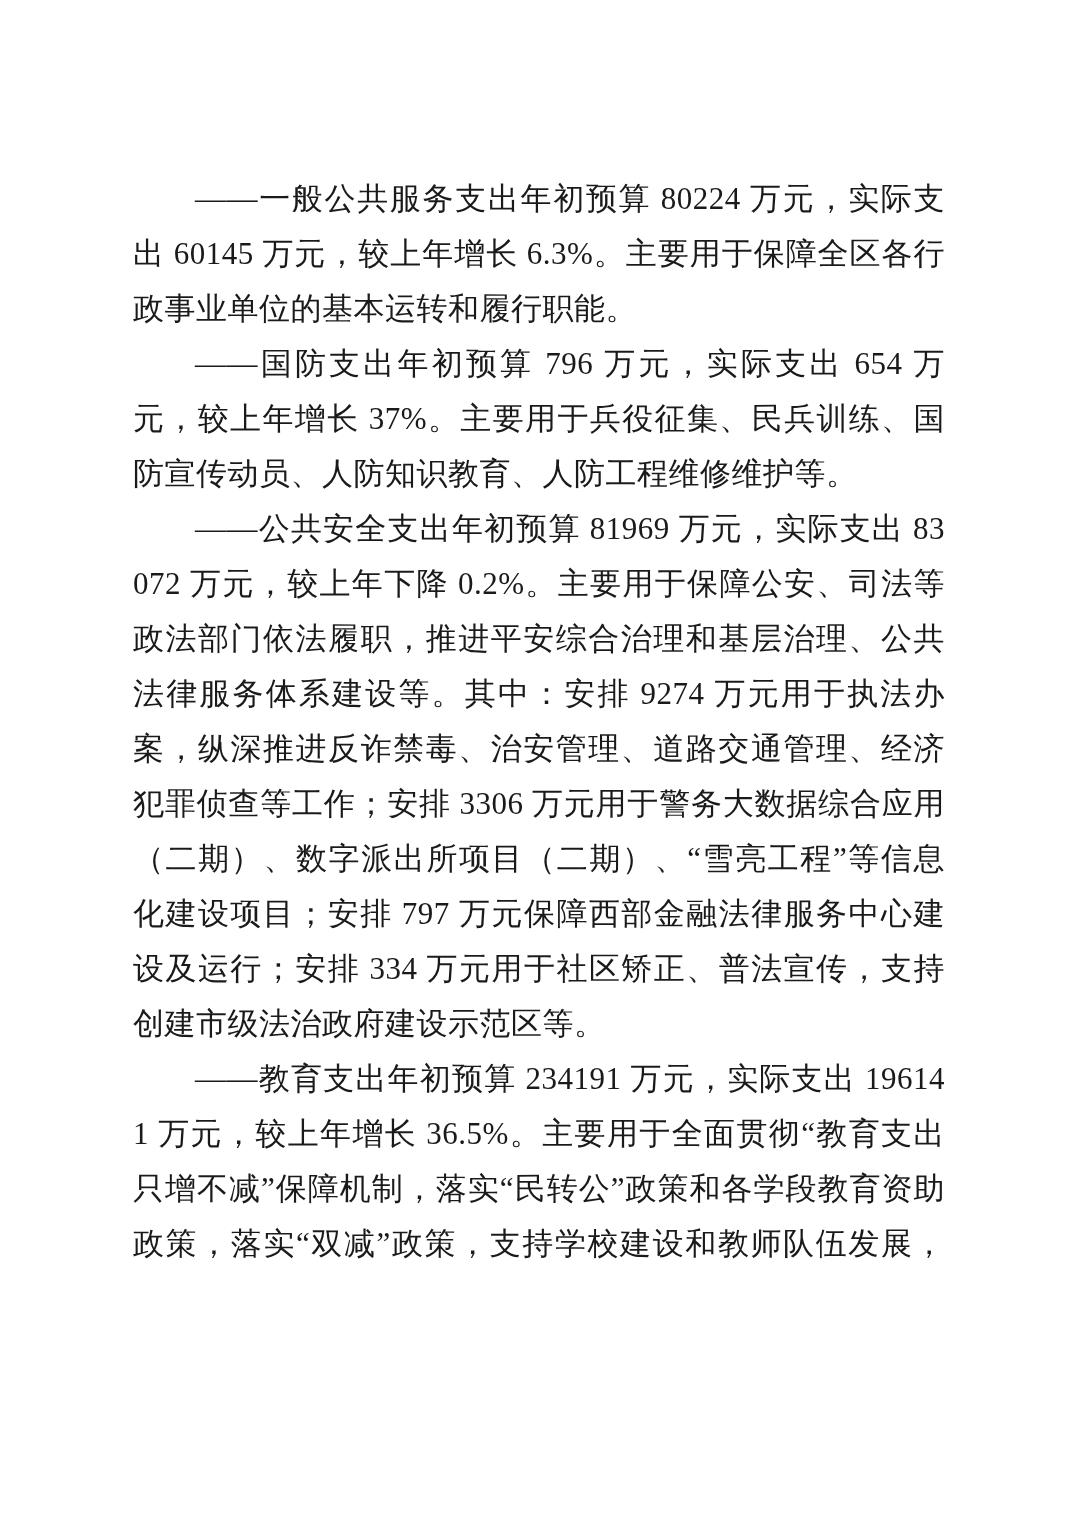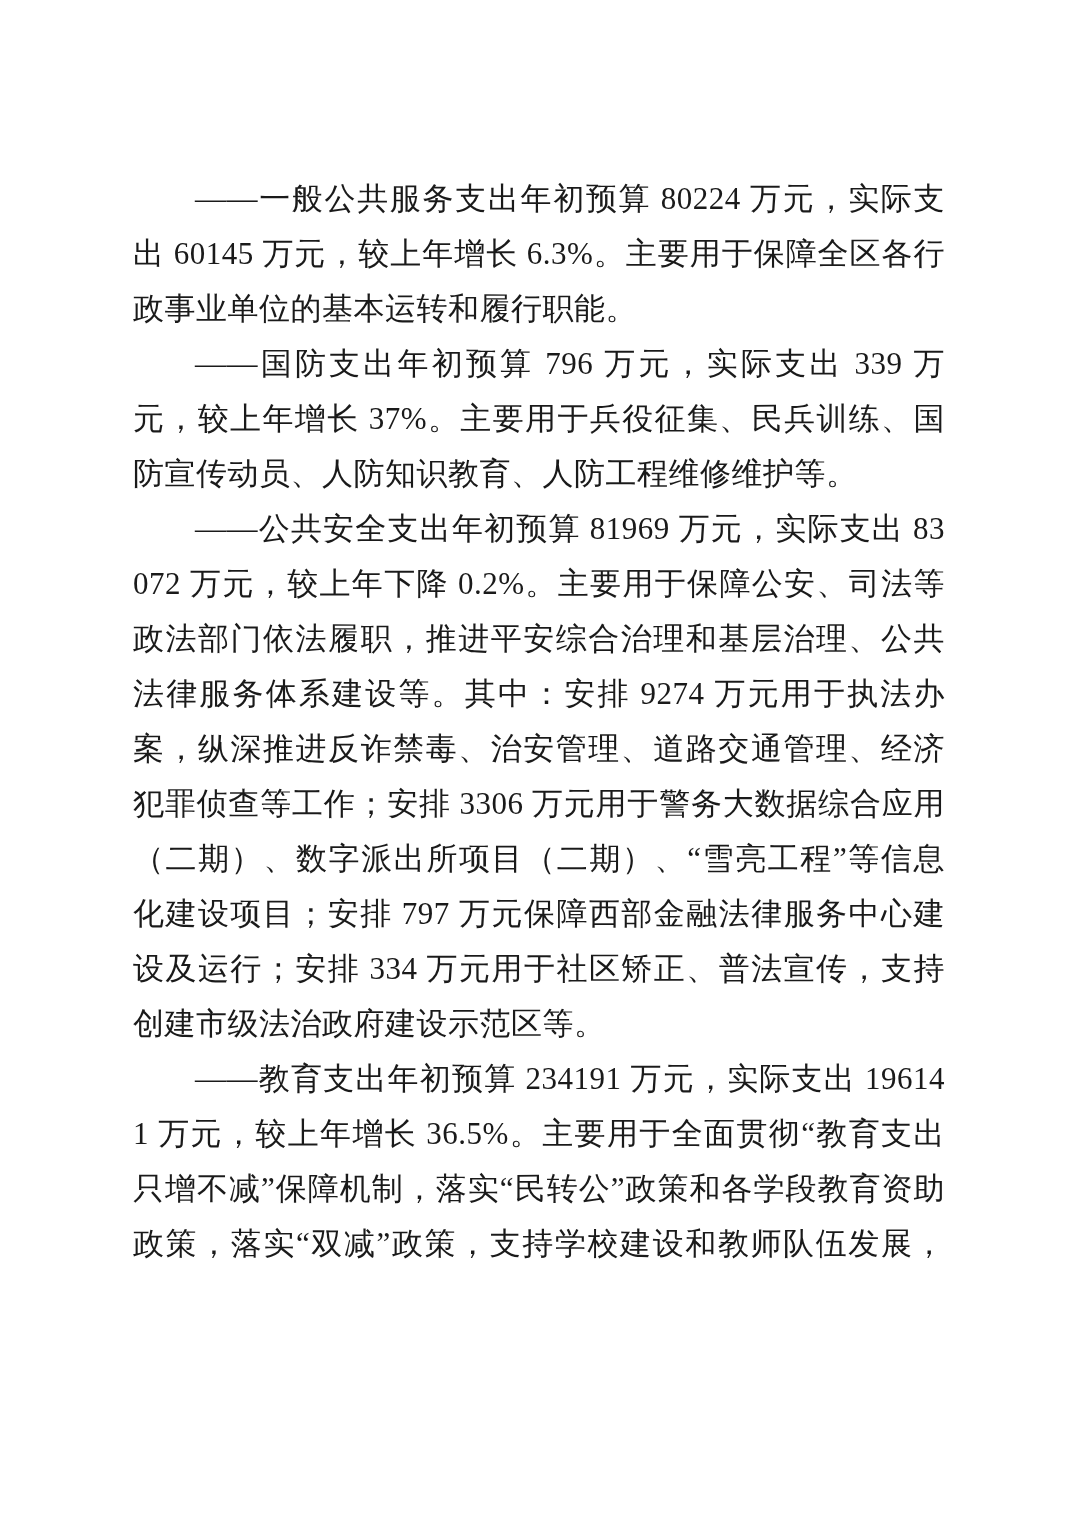--- a/index.html
+++ b/index.html
@@ -48,20 +48,20 @@
     color: #1a1a1a;
   }
 </style>
 </head>
 <body>
 
 <div class="page">
   <div class="doc-body">
 
   <p class="para">——一般公共服务支出年初预算 80224 万元，实际支出 60145 万元，较上年增长 6.3%。主要用于保障全区各行政事业单位的基本运转和履行职能。</p>
-      <p class="para">——国防支出年初预算 796 万元，实际支出 339 万元，较上年增长 37%。主要用于兵役征集、民兵训练、国防宣传动员、人防知识教育、人防工程维修维护等。</p>
+      <p class="para">——国防支出年初预算 796 万元，实际支出 654 万元，较上年增长 37%。主要用于兵役征集、民兵训练、国防宣传动员、人防知识教育、人防工程维修维护等。</p>
       <p class="para">——公共安全支出年初预算 81969 万元，实际支出 83072 万元，较上年下降 0.2%。主要用于保障公安、司法等政法部门依法履职，推进平安综合治理和基层治理、公共法律服务体系建设等。其中：安排 9274 万元用于执法办案，纵深推进反诈禁毒、治安管理、道路交通管理、经济犯罪侦查等工作；安排 3306 万元用于警务大数据综合应用（二期）、数字派出所项目（二期）、“雪亮工程”等信息化建设项目；安排 797 万元保障西部金融法律服务中心建设及运行；安排 334 万元用于社区矫正、普法宣传，支持创建市级法治政府建设示范区等。</p>
       <p class="para">——教育支出年初预算 234191 万元，实际支出 196141 万元，较上年增长 36.5%。主要用于全面贯彻“教育支出只增不减”保障机制，落实“民转公”政策和各学段教育资助政策，落实“双减”政策，支持学校建设和教师队伍发展，积极创建义务教育优质均衡区。其中：安排 57600 万元用于保障鲁能巴蜀中学、宏帆八中等“民转公”学校平稳过渡；安排 24000 万元支持江北国际实验学校、华新鹿鸣实验学校、溉澜溪实验学校、培新小学等新建及改扩建项目；</p>
     </div>
   <div class="page-footer">
     <span class="dash">—</span><span class="num">3</span><span class="dash">—</span>
   </div>
 </div>
 
 </body></html>

